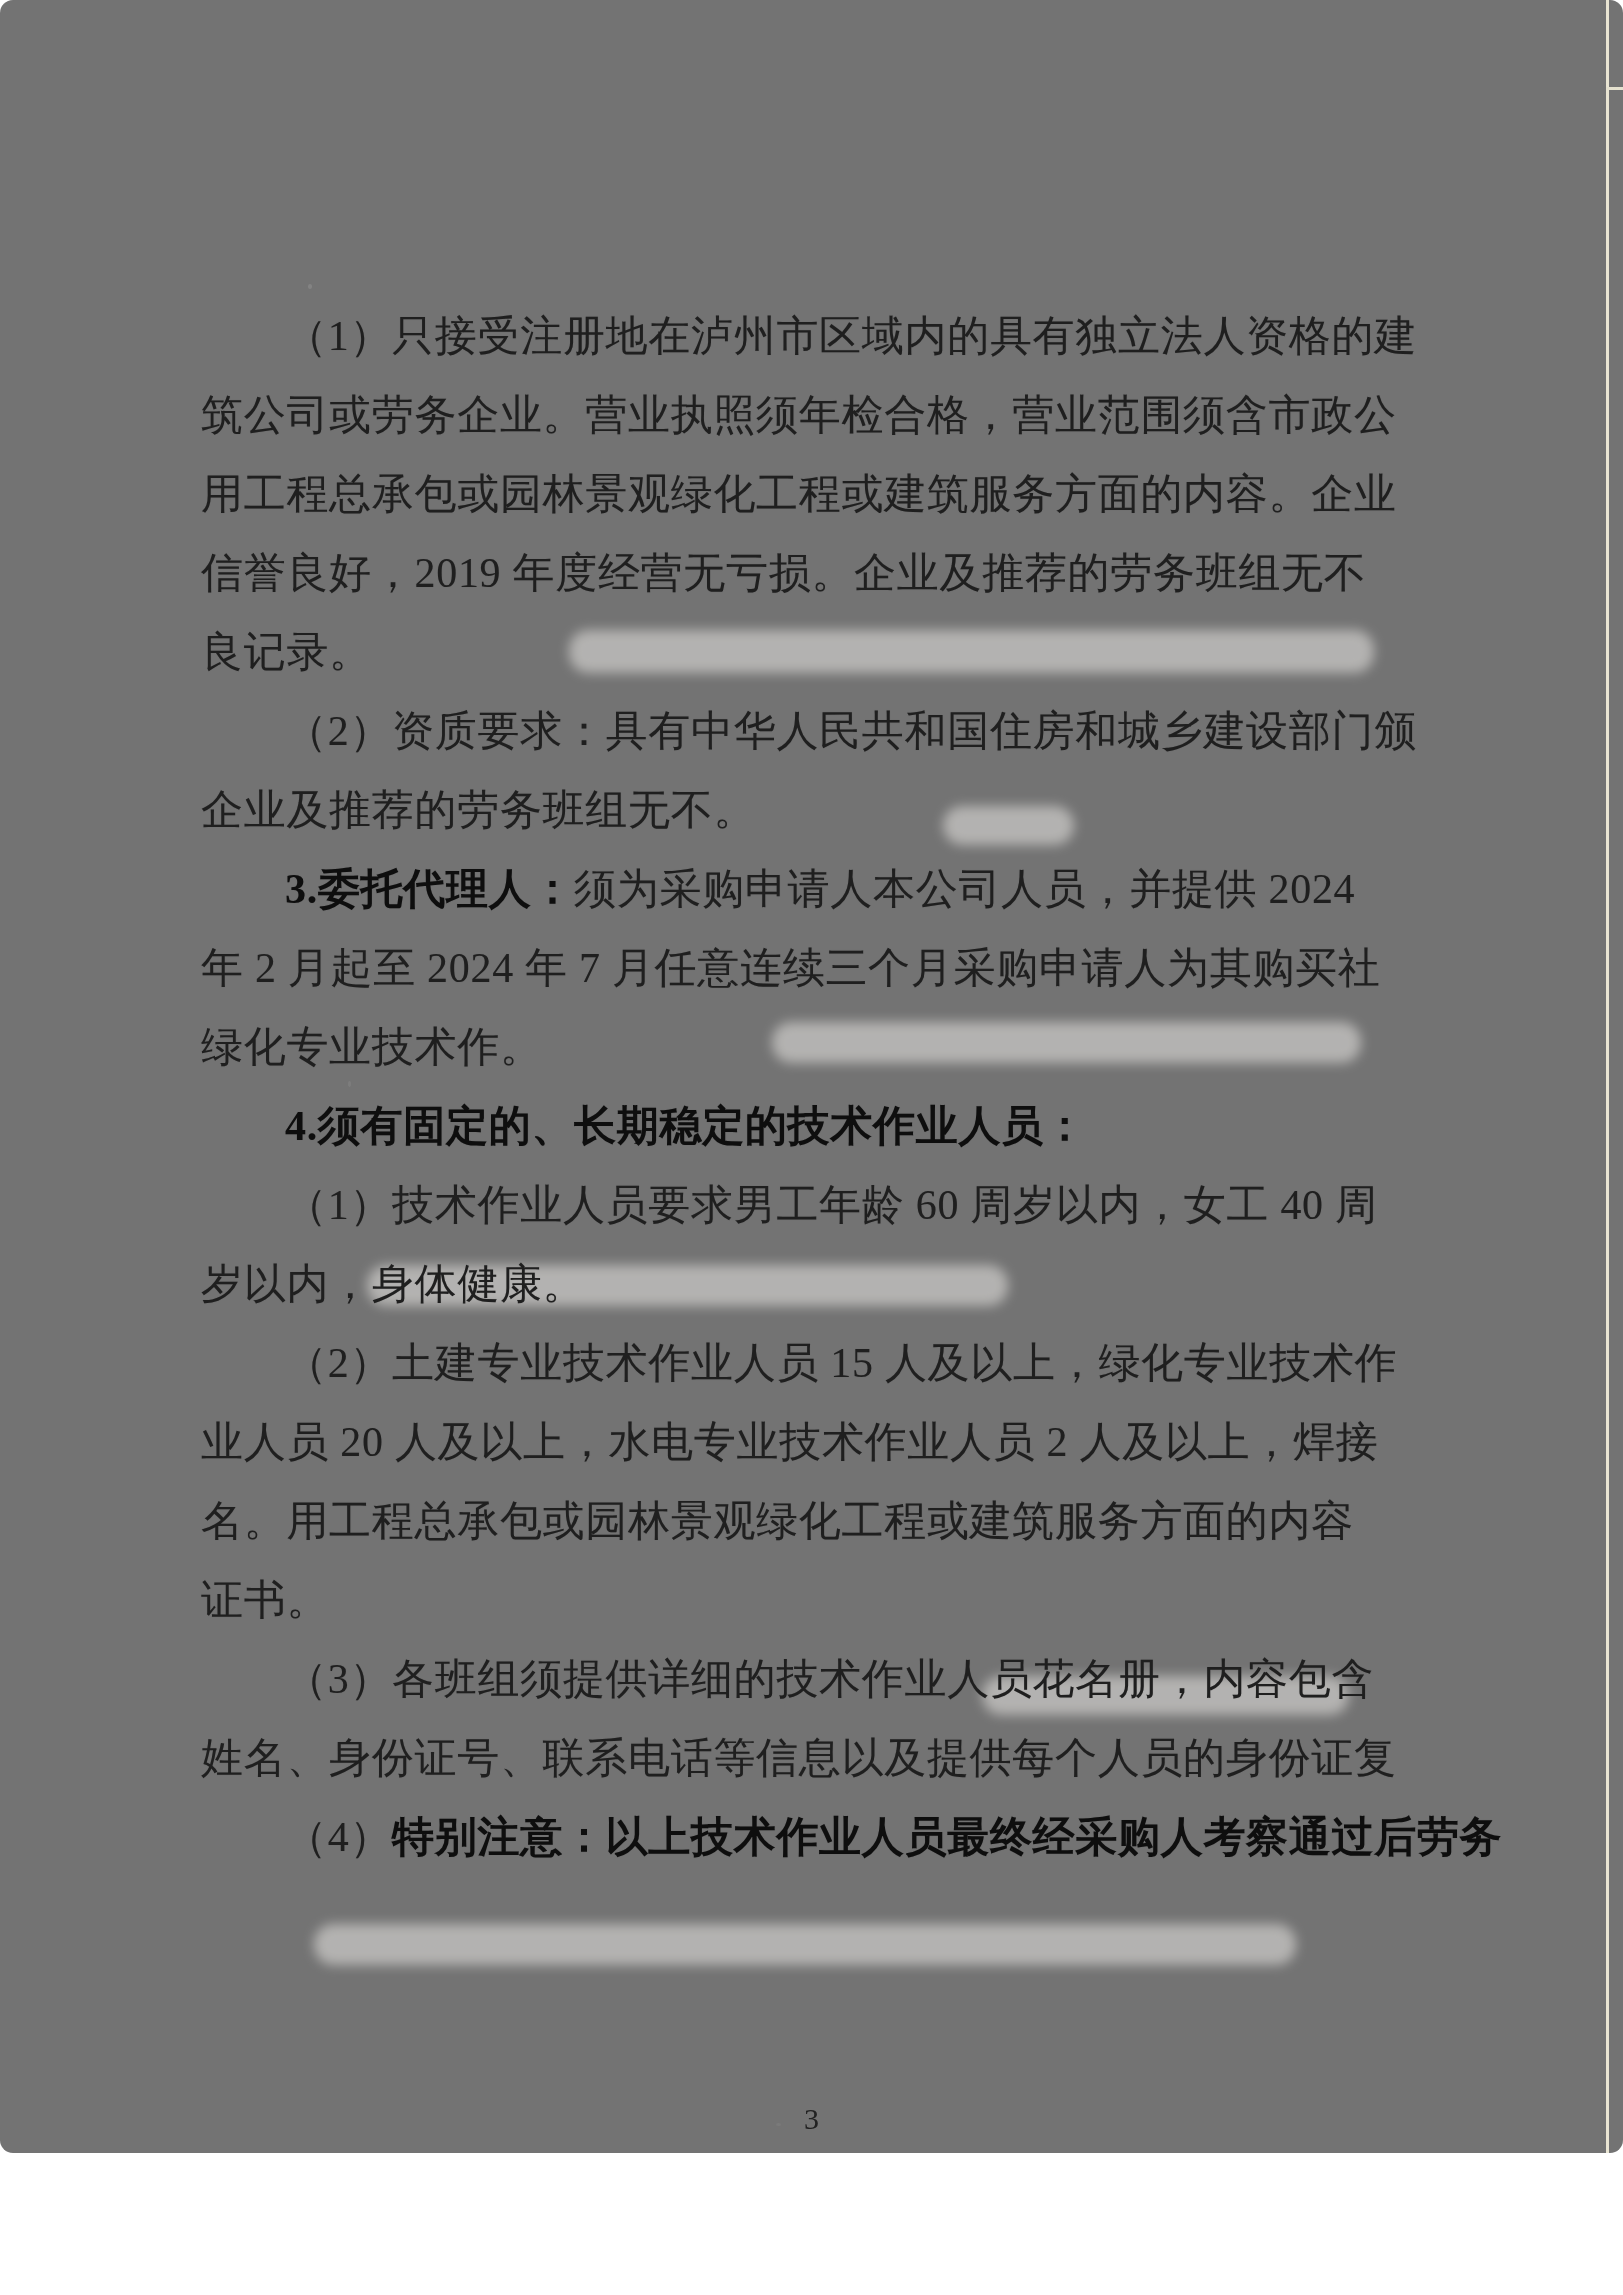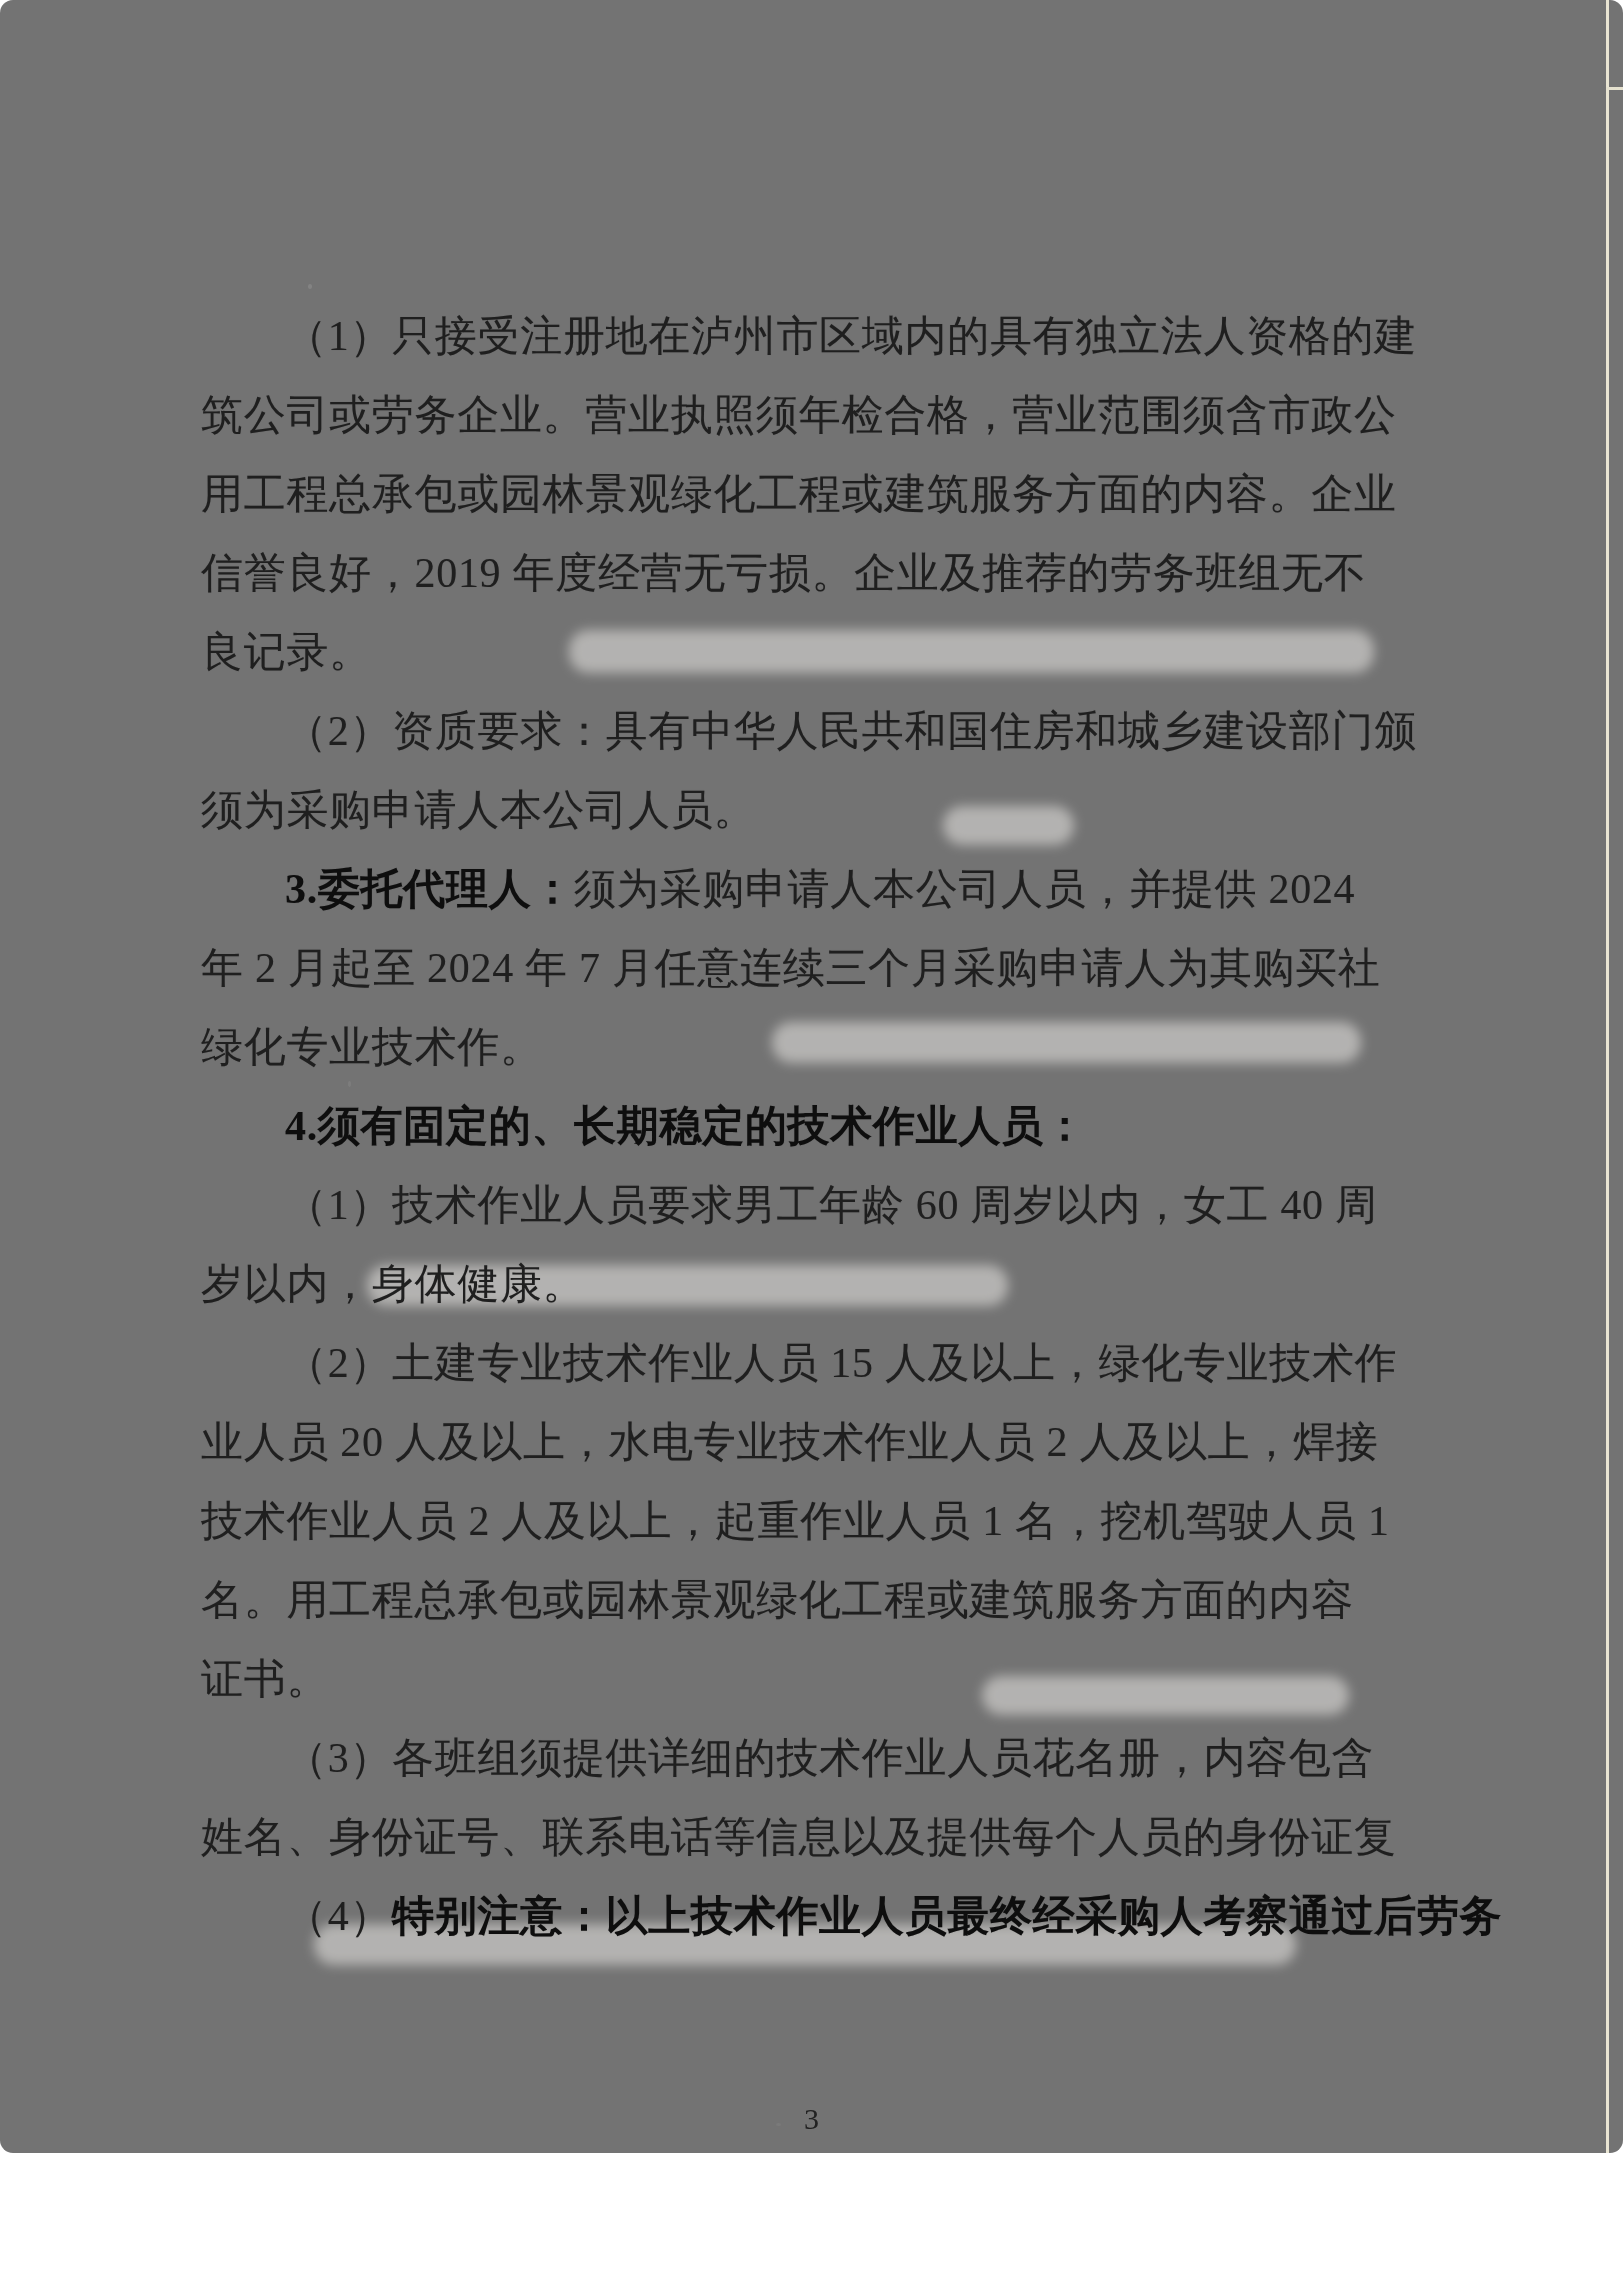--- a/index.html
+++ b/index.html
@@ -86,30 +86,29 @@
   <div class="speck" style="left:348px;top:1081px;width:2.6px;height:5.9px;opacity:.35;"></div>
   <div class="speck" style="left:776px;top:2123px;width:4.6px;height:3.3px;opacity:.25;"></div>
 
   <div class="content">
     <div class="line indent">（1）只接受注册地在泸州市区域内的具有独立法人资格的建</div>
     <div class="line">筑公司或劳务企业。营业执照须年检合格，营业范围须含市政公</div>
     <div class="line">用工程总承包或园林景观绿化工程或建筑服务方面的内容。企业</div>
     <div class="line">信誉良好，2019 年度经营无亏损。企业及推荐的劳务班组无不</div>
     <div class="line">良记录。</div>
     <div class="line indent">（2）资质要求：具有中华人民共和国住房和城乡建设部门颁</div>
-    <div class="line">须为采购申请人本公司人员。</div>
+    <div class="line">企业及推荐的劳务班组无不。</div>
     <div class="line indent"><span class="b">3.委托代理人：</span><span>须为采购申请人本公司人员，并提供 2024</span></div>
     <div class="line">年 2 月起至 2024 年 7 月任意连续三个月采购申请人为其购买社</div>
     <div class="line">绿化专业技术作。</div>
     <div class="line indent"><span class="b">4.须有固定的、长期稳定的技术作业人员：</span></div>
     <div class="line indent">（1）技术作业人员要求男工年龄 60 周岁以内，女工 40 周</div>
     <div class="line">岁以内，身体健康。</div>
     <div class="line indent">（2）土建专业技术作业人员 15 人及以上，绿化专业技术作</div>
     <div class="line">业人员 20 人及以上，水电专业技术作业人员 2 人及以上，焊接</div>
-    <div class="line">技术作业人员 2 人及以上，起重作业人员 1 名，挖机驾驶人员 1</div>
     <div class="line">名。用工程总承包或园林景观绿化工程或建筑服务方面的内容</div>
     <div class="line">证书。</div>
     <div class="line indent">（3）各班组须提供详细的技术作业人员花名册，内容包含</div>
     <div class="line">姓名、身份证号、联系电话等信息以及提供每个人员的身份证复</div>
     <div class="line indent"><span>（4）</span><span class="b">特别注意：以上技术作业人员最终经采购人考察通过后劳务</span></div>
   </div>
 
   <div class="page-number">3</div>
 
 </div>

